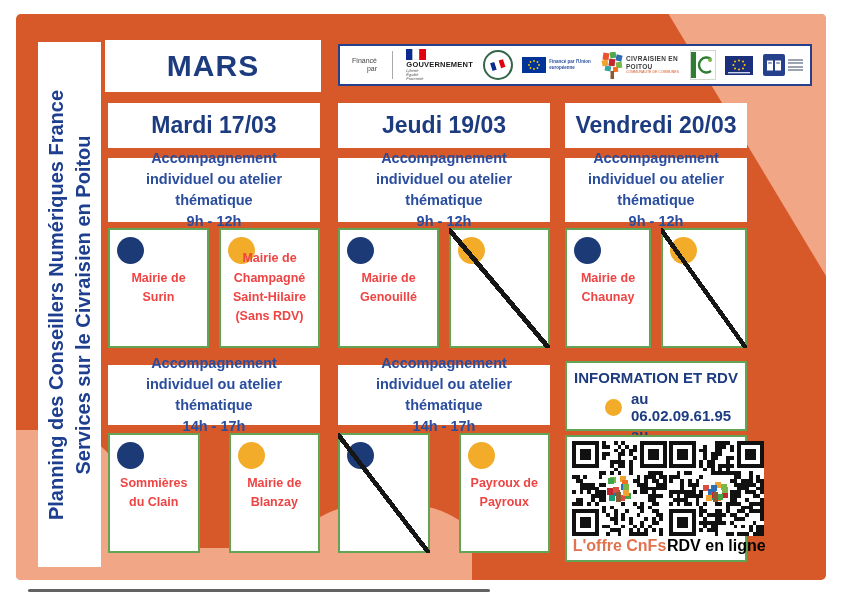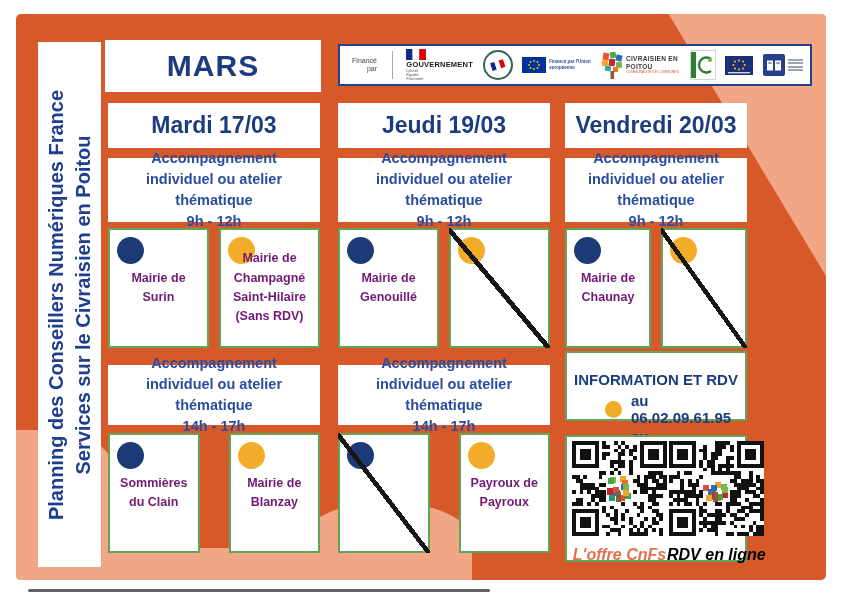--- a/index.html
+++ b/index.html
@@ -49,36 +49,36 @@
   .session { position:absolute; left:0; right:0; background:#fff; display:flex; flex-direction:column; align-items:center; justify-content:center; text-align:center; color:#2a4d9e; font-weight:bold; font-size:14.5px; line-height:1.45; padding:4px 8px; }
   .session.am { top:55px; height:64px; }
   .session.pm { top:262px; height:60px; }
   .cellrow { position:absolute; left:0; right:0; height:120px; display:flex; gap:10px; }
   .cellrow.am { top:125px; }
   .cellrow.pm { top:330px;gap:29px; }
   .cell { position:relative; flex:1; background:#fff; border:2px solid #63a356; }
   .dot { position:absolute; top:7px; left:7px; width:27px; height:27px; border-radius:50%; }
   .dot.blue { background:#1b3a76; }
   .dot.orange { background:#f3ac2a; }
-  .cell-label { position:absolute; inset:0; padding:4px 5px; display:flex; align-items:center; justify-content:center; text-align:center; color:#701a75; font-weight:bold; font-size:12.5px; line-height:1.55; }
+  .cell-label { position:absolute; inset:0; padding:4px 5px; display:flex; align-items:center; justify-content:center; text-align:center; color:#ef4444; font-weight:bold; font-size:12.5px; line-height:1.55; }
   .cell.crossed::after { content:""; position:absolute; inset:-2px; background:linear-gradient(to top right, transparent 47.8%, #161616 47.8%, #161616 51%, transparent 51%); }
 
   
-  .infobox { position:absolute; left:0; right:0; top:248px; height:70px; background:#fff; border:2px solid #63a356; padding:18px 0 0 0; }
+  .infobox { position:absolute; left:0; right:0; top:258px; height:70px; background:#fff; border:2px solid #63a356; padding:6px 0 0 0; }
   .info-title { text-align:center; font-size:15px; font-weight:bold; color:#1d3c80; margin-bottom:4px; }
   .phone-row { display:flex; align-items:center; gap:9px; margin:2px 0 0 38px; }
   .phone-dot { width:17px; height:17px; border-radius:50%; flex:0 0 auto; }
   .phone-dot.orange { background:#f3ac2a; }
   .phone-dot.blue { background:#1b3a76; }
   .phone-text { font-size:15px; font-weight:bold; color:#1d3c80; }
 
   .qrbox { position:absolute; left:0; right:0; top:332px; height:127px; background:#fff; border:2px solid #63a356; display:flex; justify-content:space-between; padding:4px 5px; }
   .qrunit { width:99px; display:flex; flex-direction:column; align-items:center; }
   .qr { width:95px; height:95px; }
-  .qr-label { font-size:16px; font-weight:bold; margin-top:10px; white-space:nowrap;font-style:italic; }
+  .qr-label { font-size:16px; font-weight:bold; margin-top:1px; white-space:nowrap; }
   .qr-label.orange { color:#e2714d; }
   .qr-label.green { color:#000000; }
 
   .scanline { position:absolute; left:28px; top:589px; width:462px; height:3px; background:#3b3b3b; opacity:.8; border-radius:2px; }
 </style>
 </head>
 <body>
 
 <div class="page">
   <div class="poster">

